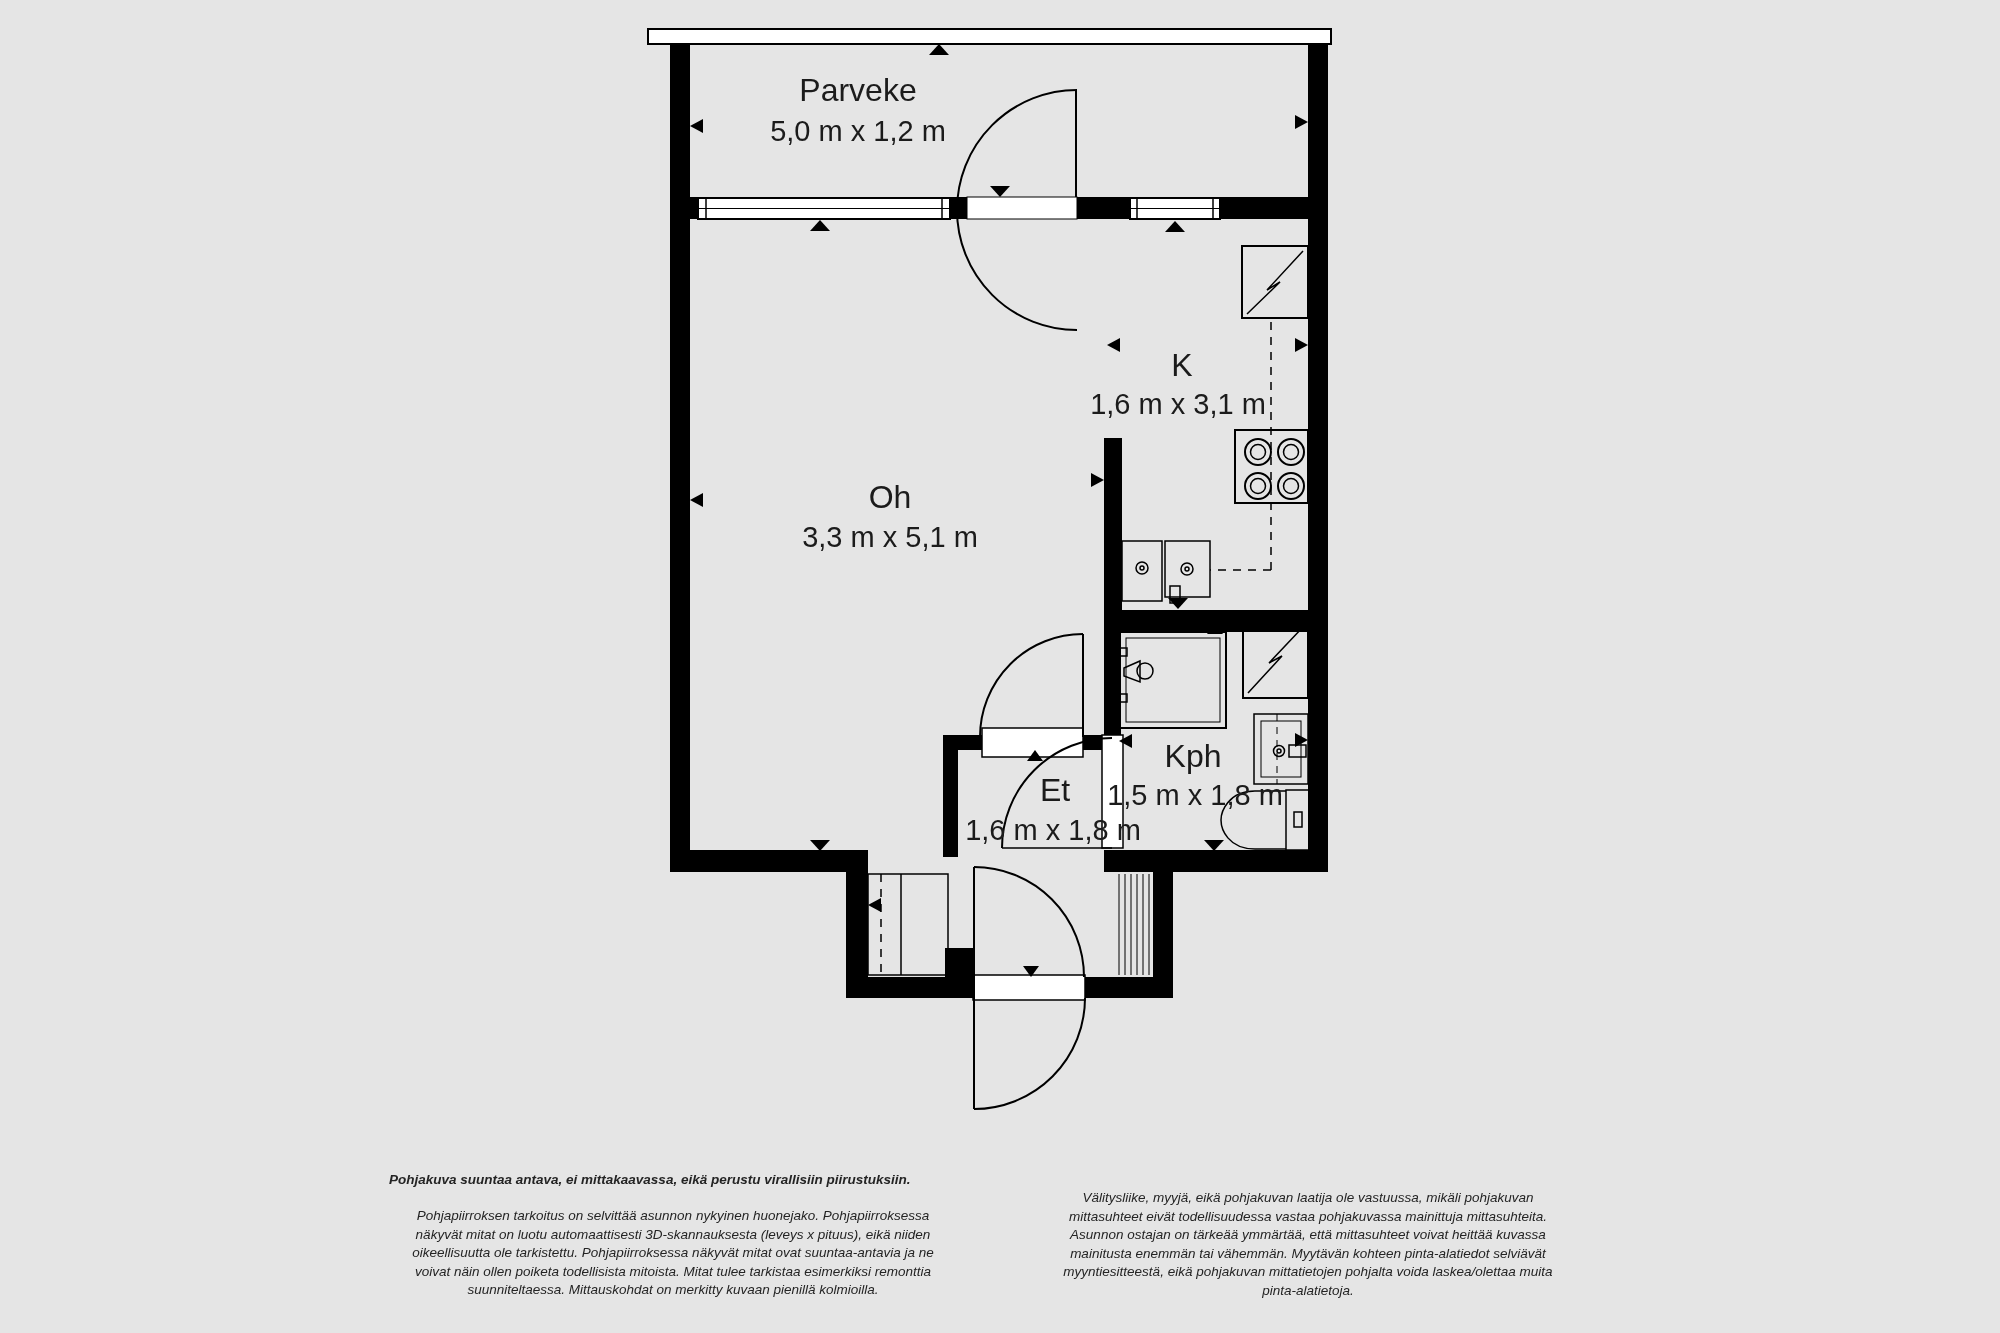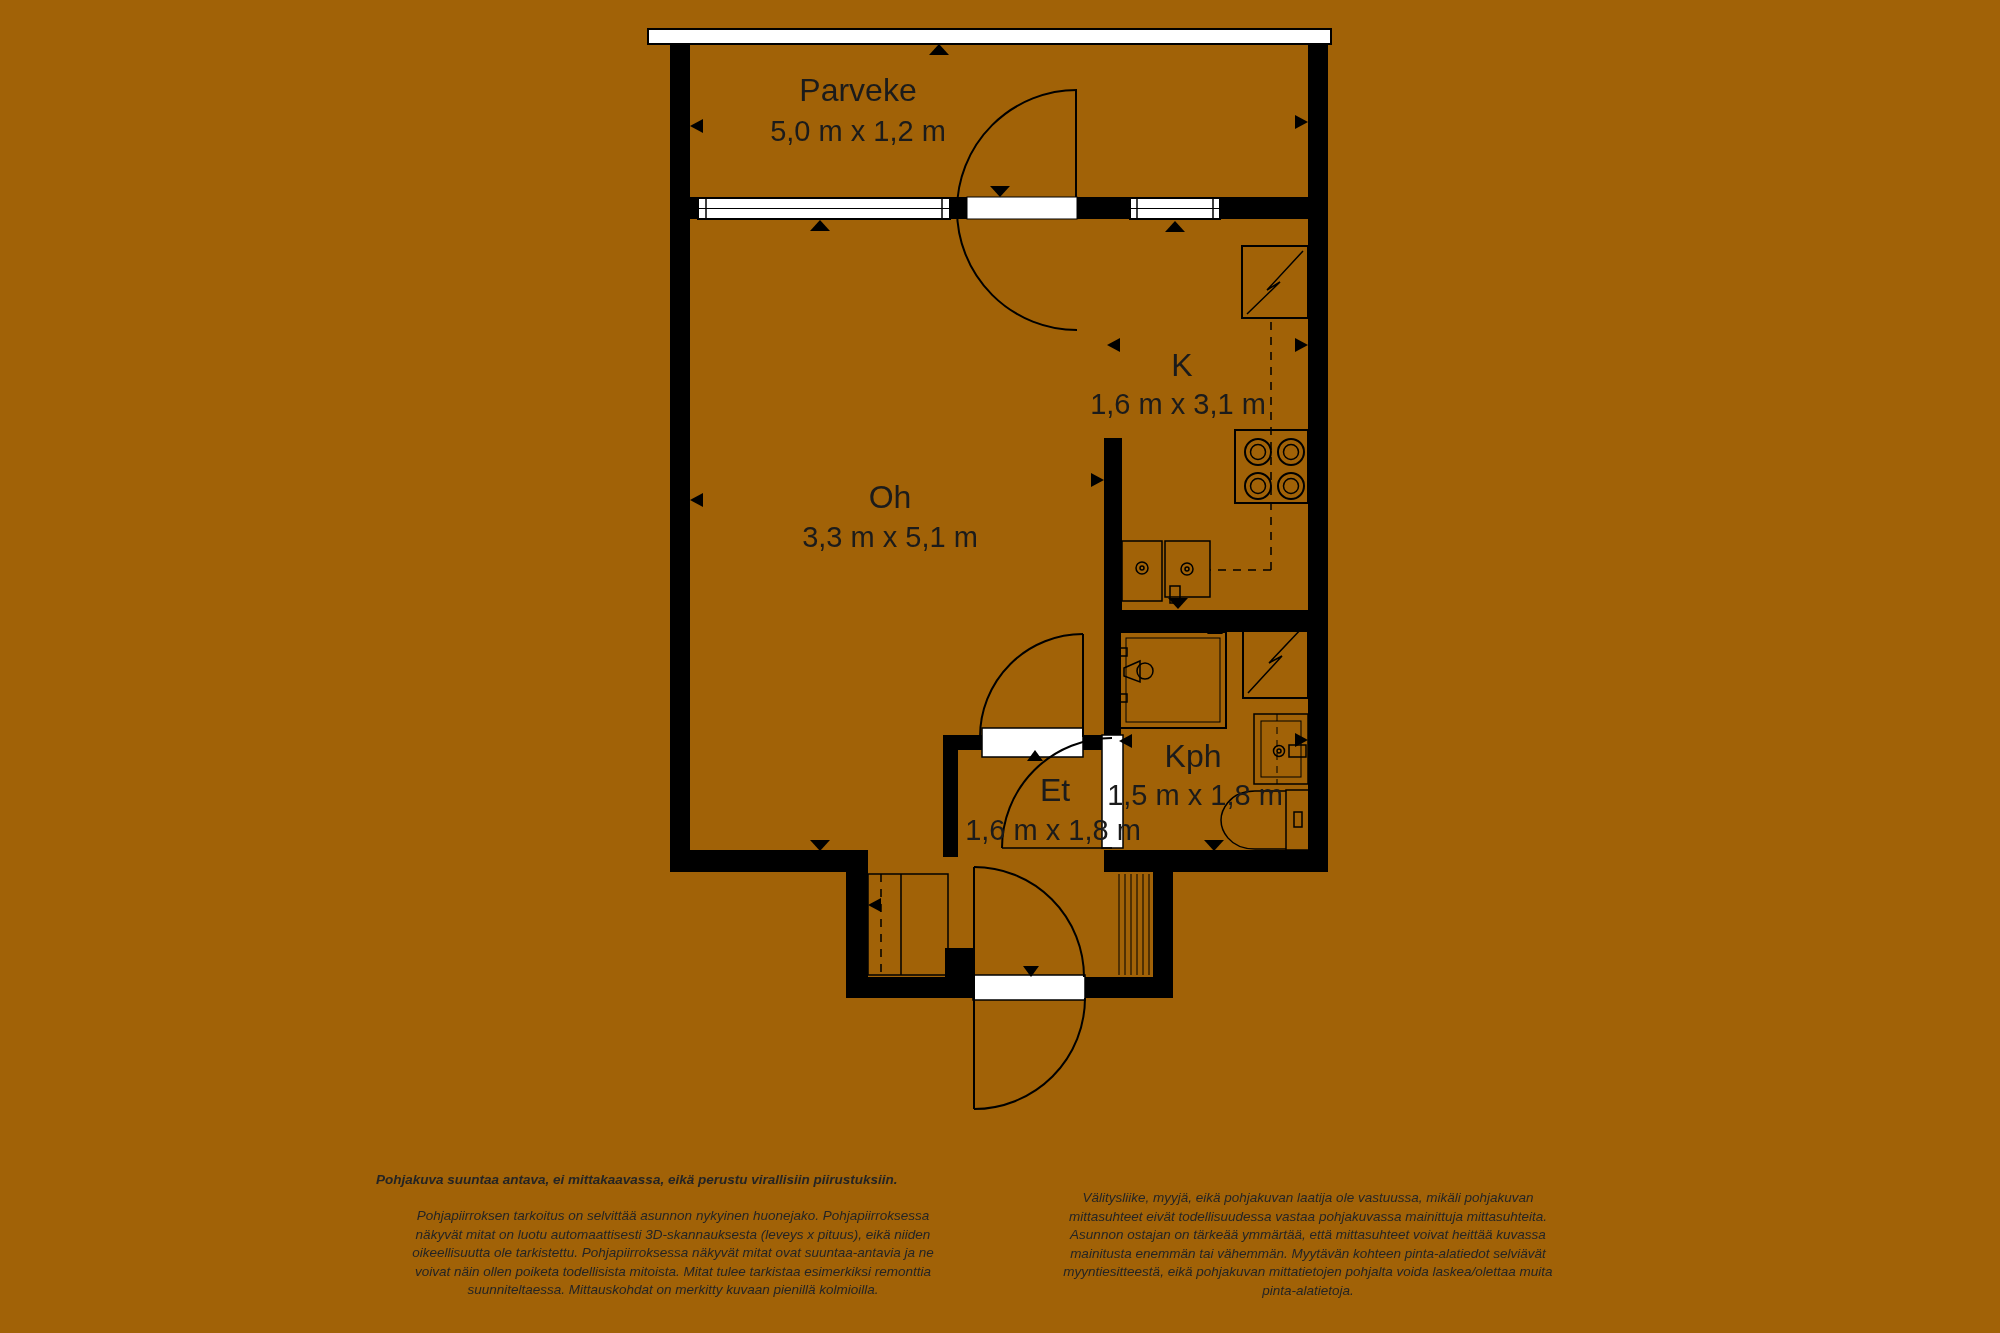--- a/index.html
+++ b/index.html
@@ -1,16 +1,16 @@
 <!DOCTYPE html>
 <html><head>
 <meta charset="utf-8">
 <style>
   html,body{margin:0;padding:0;background:#ffffff;}
-  .screen{position:relative;width:2000px;height:1333px;background:#a16207;overflow:hidden;
+  .screen{position:relative;width:2000px;height:1333px;background:#e5e5e5;overflow:hidden;
           font-family:"Liberation Sans","DejaVu Sans",sans-serif;}
   svg{position:absolute;left:0;top:0;}
   svg text{font-family:"Liberation Sans","DejaVu Sans",sans-serif;fill:#1b1b1b;}
   .room-name{font-size:32px;}
   .room-dims{font-size:29px;}
   .disclaimer{position:absolute;font-style:italic;color:#242424;}
   .disc-headline{font-weight:bold;font-size:13.5px;white-space:nowrap;}
   .disc-para{font-size:13.5px;line-height:18.5px;text-align:center;}
 </style>
 </head>
@@ -184,18 +184,18 @@
     <text x="890" y="547" class="room-dims">3,3 m x 5,1 m</text>
     <text x="1182" y="376" class="room-name">K</text>
     <text x="1178" y="414" class="room-dims">1,6 m x 3,1 m</text>
     <text x="1055" y="801" class="room-name">Et</text>
     <text x="1053" y="840" class="room-dims">1,6 m x 1,8 m</text>
     <text x="1193" y="767" class="room-name">Kph</text>
     <text x="1195" y="805" class="room-dims">1,5 m x 1,8 m</text>
   </g>
 </svg>
 
-  <div class="disclaimer disc-headline" style="left:376px;top:1172px;">Pohjakuva suuntaa antava, ei mittakaavassa, eikä perustu virallisiin piirustuksiin.</div>
+  <div class="disclaimer disc-headline" style="left:389px;top:1172px;">Pohjakuva suuntaa antava, ei mittakaavassa, eikä perustu virallisiin piirustuksiin.</div>
 
   <div class="disclaimer disc-para" style="left:395px;top:1207px;width:556px;">Pohjapiirroksen tarkoitus on selvittää asunnon nykyinen huonejako. Pohjapiirroksessa näkyvät mitat on luotu automaattisesti 3D-skannauksesta (leveys x pituus), eikä niiden oikeellisuutta ole tarkistettu. Pohjapiirroksessa näkyvät mitat ovat suuntaa-antavia ja ne voivat näin ollen poiketa todellisista mitoista. Mitat tulee tarkistaa esimerkiksi remonttia suunniteltaessa. Mittauskohdat on merkitty kuvaan pienillä kolmioilla.</div>
 
   <div class="disclaimer disc-para" style="left:1058px;top:1189px;width:500px;">Välitysliike, myyjä, eikä pohjakuvan laatija ole vastuussa, mikäli pohjakuvan mittasuhteet eivät todellisuudessa vastaa pohjakuvassa mainittuja mittasuhteita. Asunnon ostajan on tärkeää ymmärtää, että mittasuhteet voivat heittää kuvassa mainitusta enemmän tai vähemmän. Myytävän kohteen pinta-alatiedot selviävät myyntiesitteestä, eikä pohjakuvan mittatietojen pohjalta voida laskea/olettaa muita pinta-alatietoja.</div>
 </div>
 
 </body></html>

